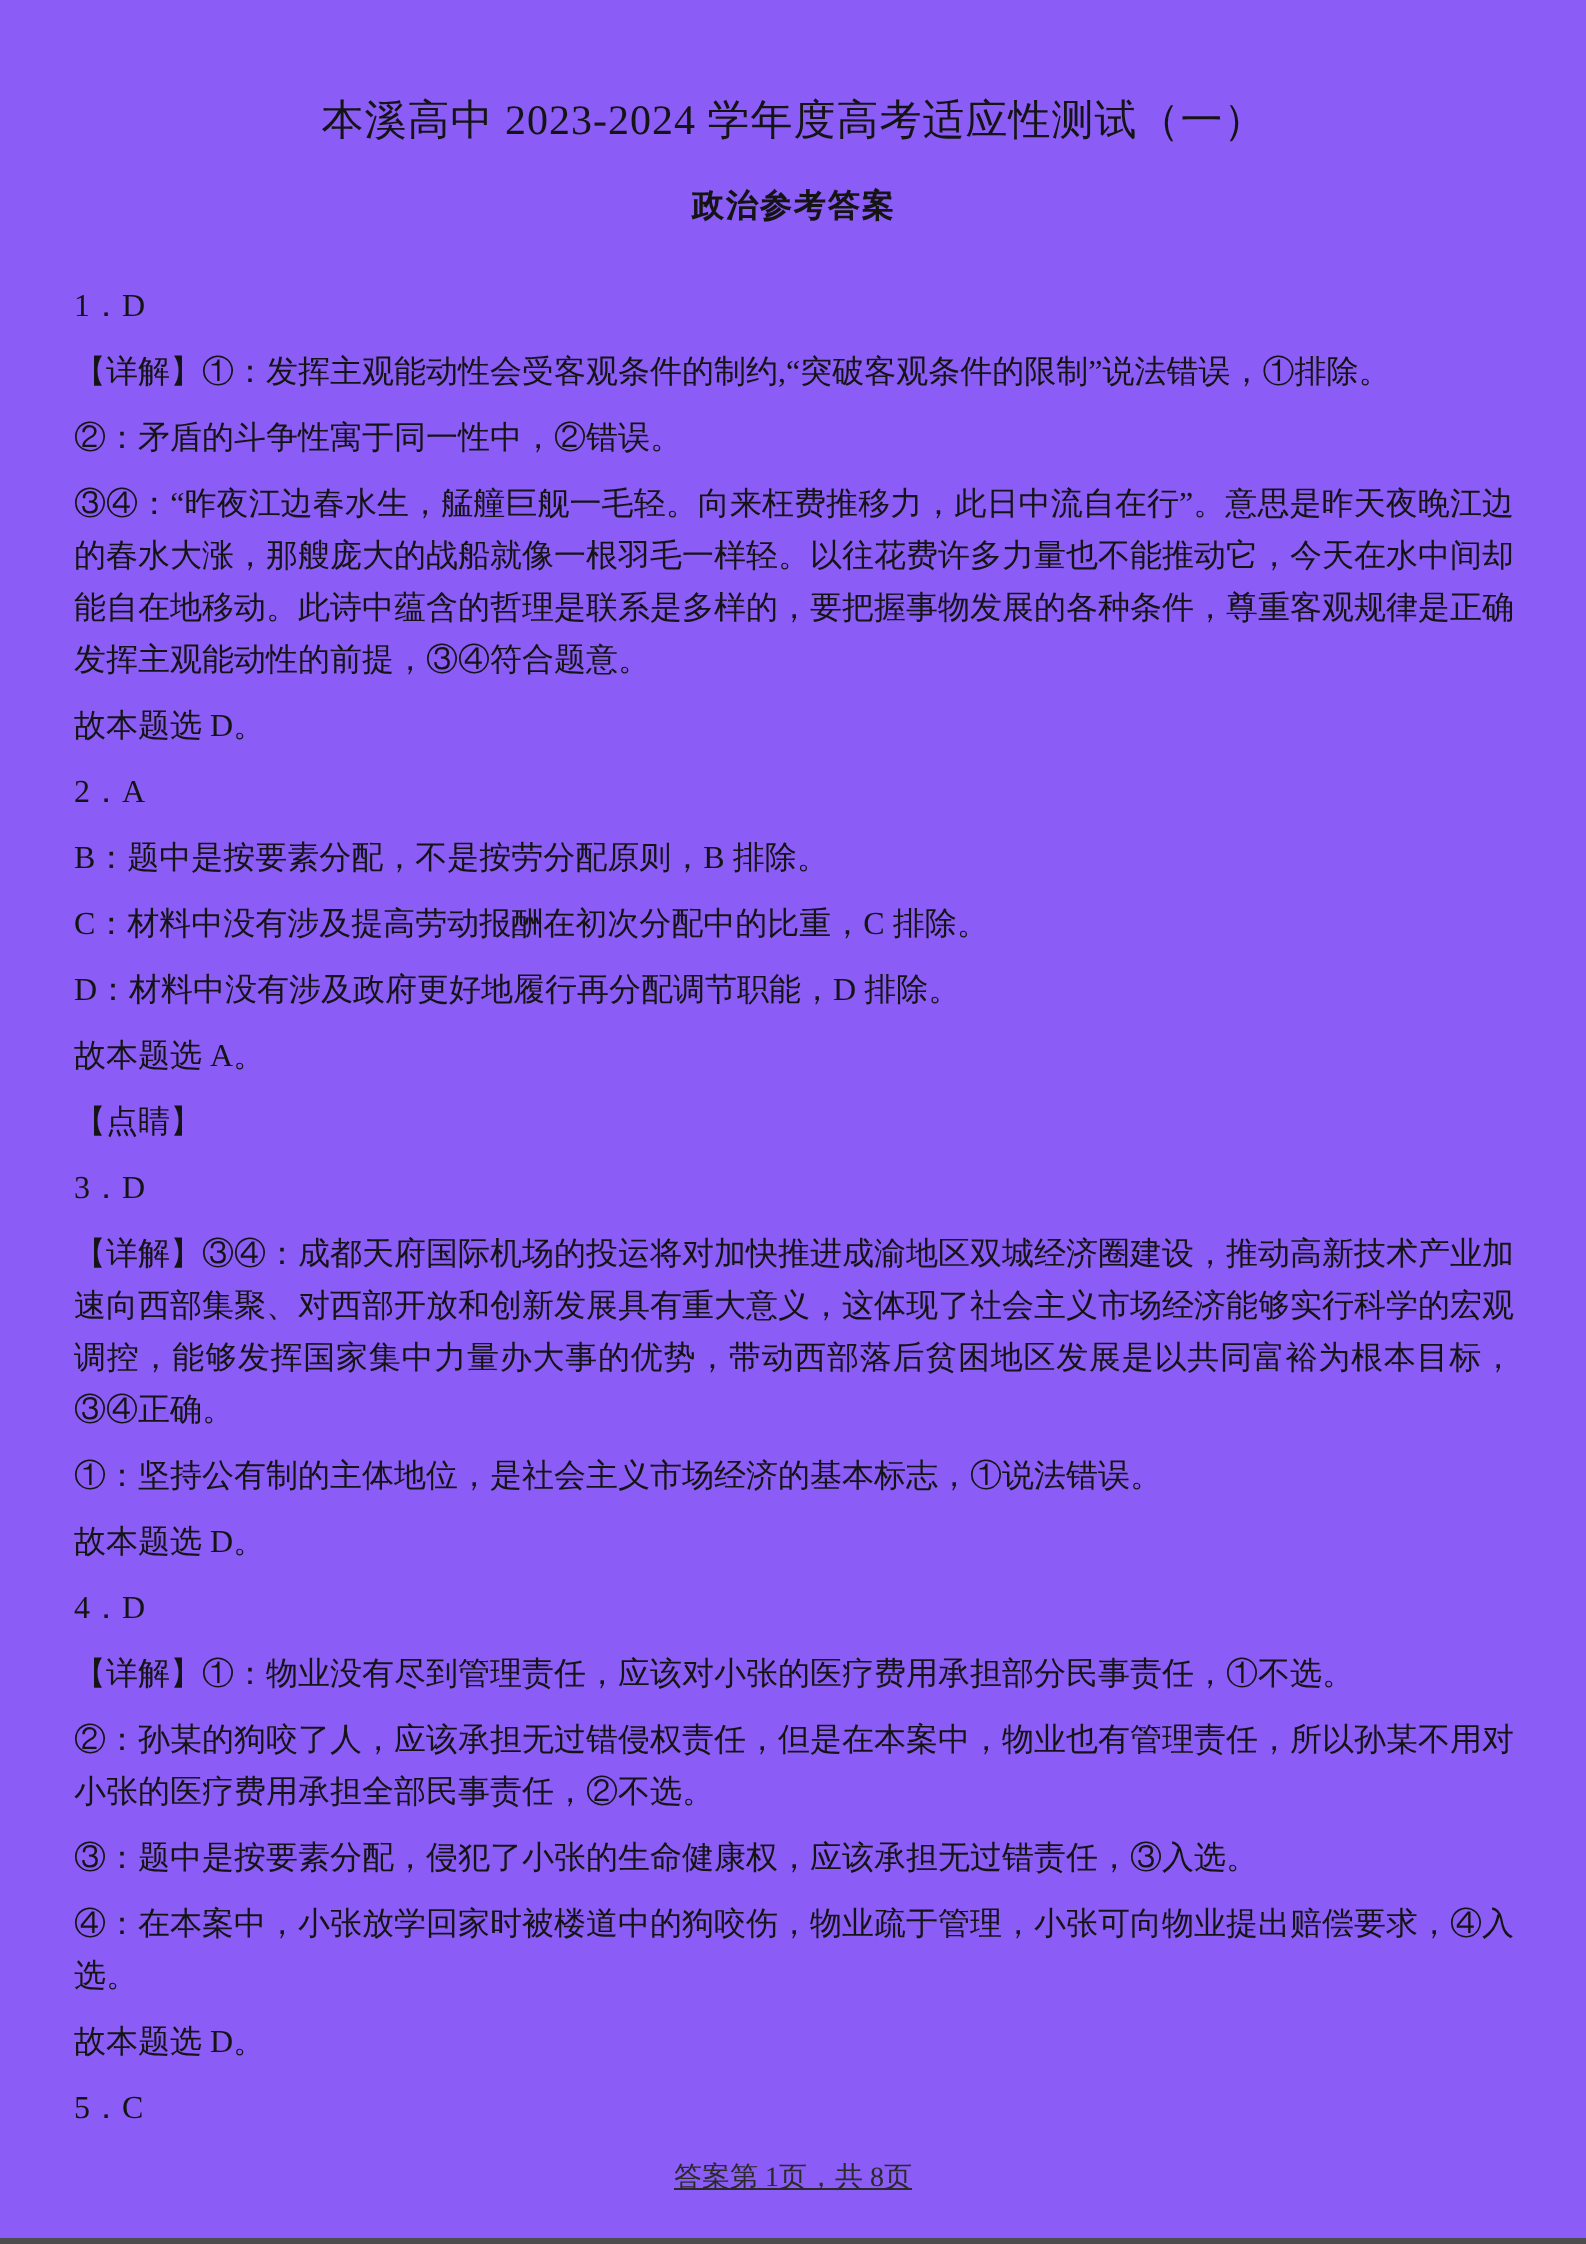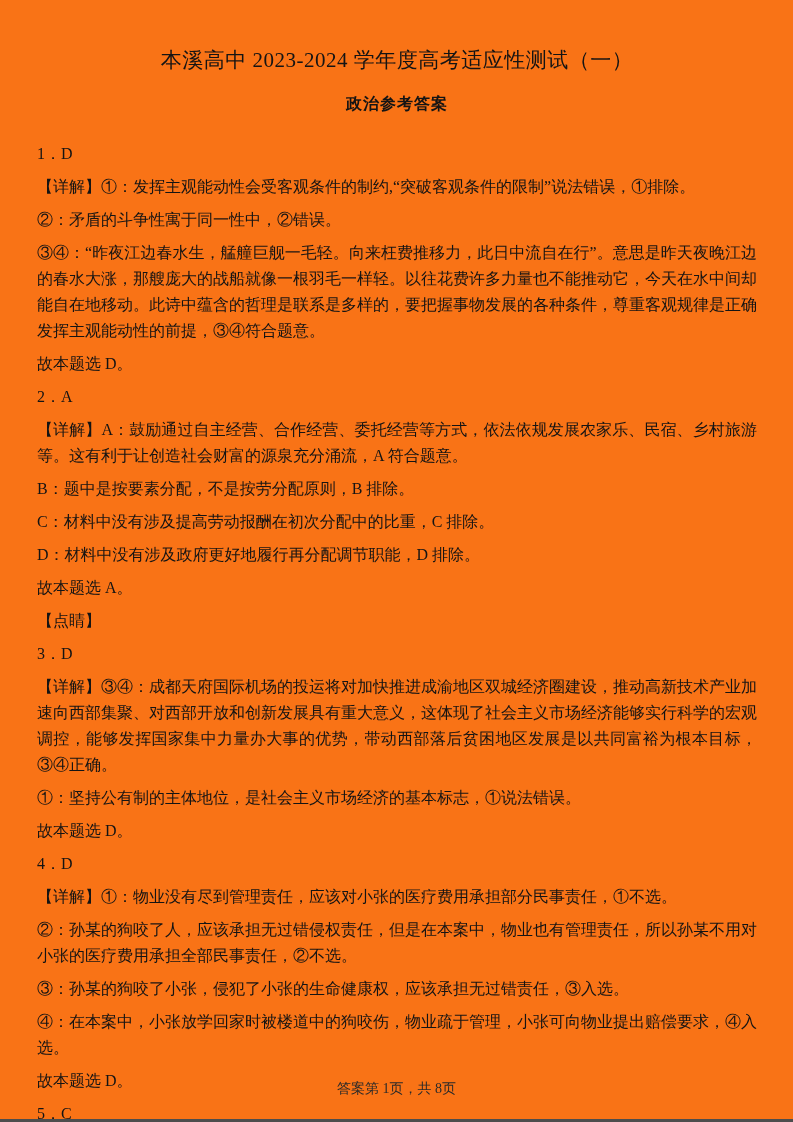--- a/index.html
+++ b/index.html
@@ -4,21 +4,21 @@
 <style>
   html, body {
     margin: 0;
     padding: 0;
     background: #ffffff;
   }
   .page {
     position: relative;
     width: 793px;
     height: 1122px;
-    background: #f97316;
+    background: #8b5cf6;
     color: #141414;
     font-family: "Liberation Serif", "DejaVu Serif", serif;
     overflow: hidden;
     box-sizing: border-box;
   }
   .content {
     padding: 46px 36px 0 37px;
   }
   .doc-title {
     margin: 0;
@@ -50,20 +50,21 @@
     text-align: left;
   }
   .footer {
     position: absolute;
     left: 0;
     right: 0;
     bottom: 24px;
     text-align: center;
     font-size: 14px;
     color: #2a2a2a;
+    text-decoration: underline;
   }
   .scan-edge {
     position: absolute;
     left: 0;
     right: 0;
     bottom: 0;
     height: 3px;
     background: #4d4d4d;
   }
 </style>
@@ -81,40 +82,39 @@
       <section>
         <p class="qnum">1．D</p>
         <p>【详解】①：发挥主观能动性会受客观条件的制约,“突破客观条件的限制”说法错误，①排除。</p>
         <p>②：矛盾的斗争性寓于同一性中，②错误。</p>
         <p>③④：“昨夜江边春水生，艋艟巨舰一毛轻。向来枉费推移力，此日中流自在行”。意思是昨天夜晚江边的春水大涨，那艘庞大的战船就像一根羽毛一样轻。以往花费许多力量也不能推动它，今天在水中间却能自在地移动。此诗中蕴含的哲理是联系是多样的，要把握事物发展的各种条件，尊重客观规律是正确发挥主观能动性的前提，③④符合题意。</p>
         <p>故本题选 D。</p>
       </section>
 
       <section>
         <p class="qnum">2．A</p>
-        <p>【详解】A：鼓励通过自主经营、合作经营、委托经营等方式，依法依规发展农家乐、民宿、乡村旅游等。这有利于让创造社会财富的源泉充分涌流，A 符合题意。</p>
         <p>B：题中是按要素分配，不是按劳分配原则，B 排除。</p>
         <p>C：材料中没有涉及提高劳动报酬在初次分配中的比重，C 排除。</p>
         <p>D：材料中没有涉及政府更好地履行再分配调节职能，D 排除。</p>
         <p>故本题选 A。</p>
         <p>【点睛】</p>
       </section>
 
       <section>
         <p class="qnum">3．D</p>
         <p>【详解】③④：成都天府国际机场的投运将对加快推进成渝地区双城经济圈建设，推动高新技术产业加速向西部集聚、对西部开放和创新发展具有重大意义，这体现了社会主义市场经济能够实行科学的宏观调控，能够发挥国家集中力量办大事的优势，带动西部落后贫困地区发展是以共同富裕为根本目标，③④正确。</p>
         <p>①：坚持公有制的主体地位，是社会主义市场经济的基本标志，①说法错误。</p>
         <p>故本题选 D。</p>
       </section>
 
       <section>
         <p class="qnum">4．D</p>
         <p>【详解】①：物业没有尽到管理责任，应该对小张的医疗费用承担部分民事责任，①不选。</p>
         <p>②：孙某的狗咬了人，应该承担无过错侵权责任，但是在本案中，物业也有管理责任，所以孙某不用对小张的医疗费用承担全部民事责任，②不选。</p>
-        <p>③：孙某的狗咬了小张，侵犯了小张的生命健康权，应该承担无过错责任，③入选。</p>
+        <p>③：题中是按要素分配，侵犯了小张的生命健康权，应该承担无过错责任，③入选。</p>
         <p>④：在本案中，小张放学回家时被楼道中的狗咬伤，物业疏于管理，小张可向物业提出赔偿要求，④入选。</p>
         <p>故本题选 D。</p>
       </section>
 
       <section>
         <p class="qnum">5．C</p>
       </section>
 
     </div>
   </div>

